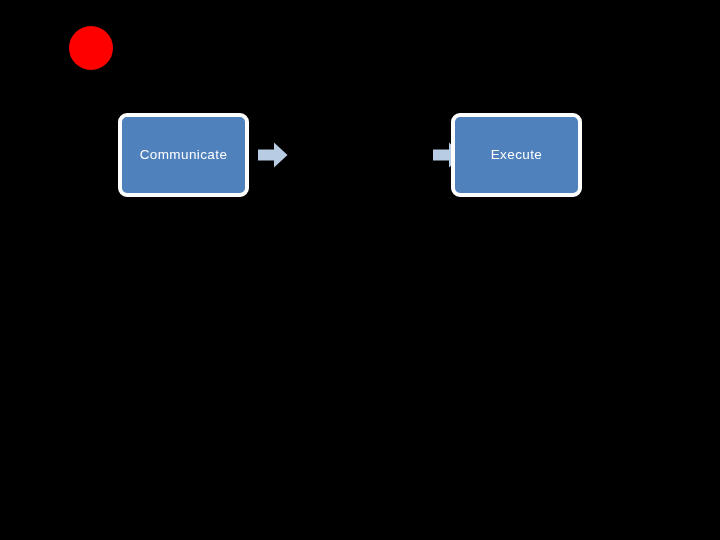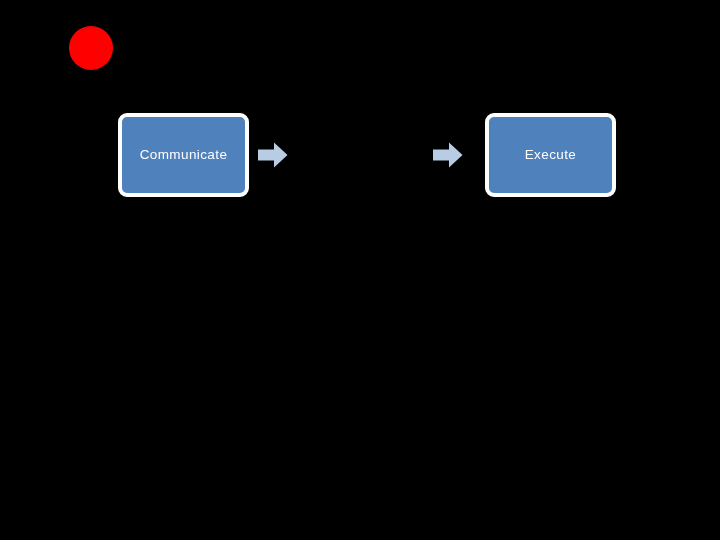--- a/index.html
+++ b/index.html
@@ -57,21 +57,21 @@
     font-family: "Liberation Sans", sans-serif;
     font-size: 13.5px;
     letter-spacing: 0.4px;
     line-height: 1;
     white-space: nowrap;
     text-align: center;
   }
 
   .box-1 { left: 118px;  width: 131px; }
   .box-2 { left: 295px;  width: 130px; }
-  .box-3 { left: 485px;  width: 131px; }
+  .box-3 { left: 451px;  width: 131px; }
 
   
   .block-arrow {
     position: absolute;
     top: 29px;
     width: 30px;
     height: 26px;
   }
   .arrow-1 { left: 258px; }
   .arrow-2 { left: 433px; }

